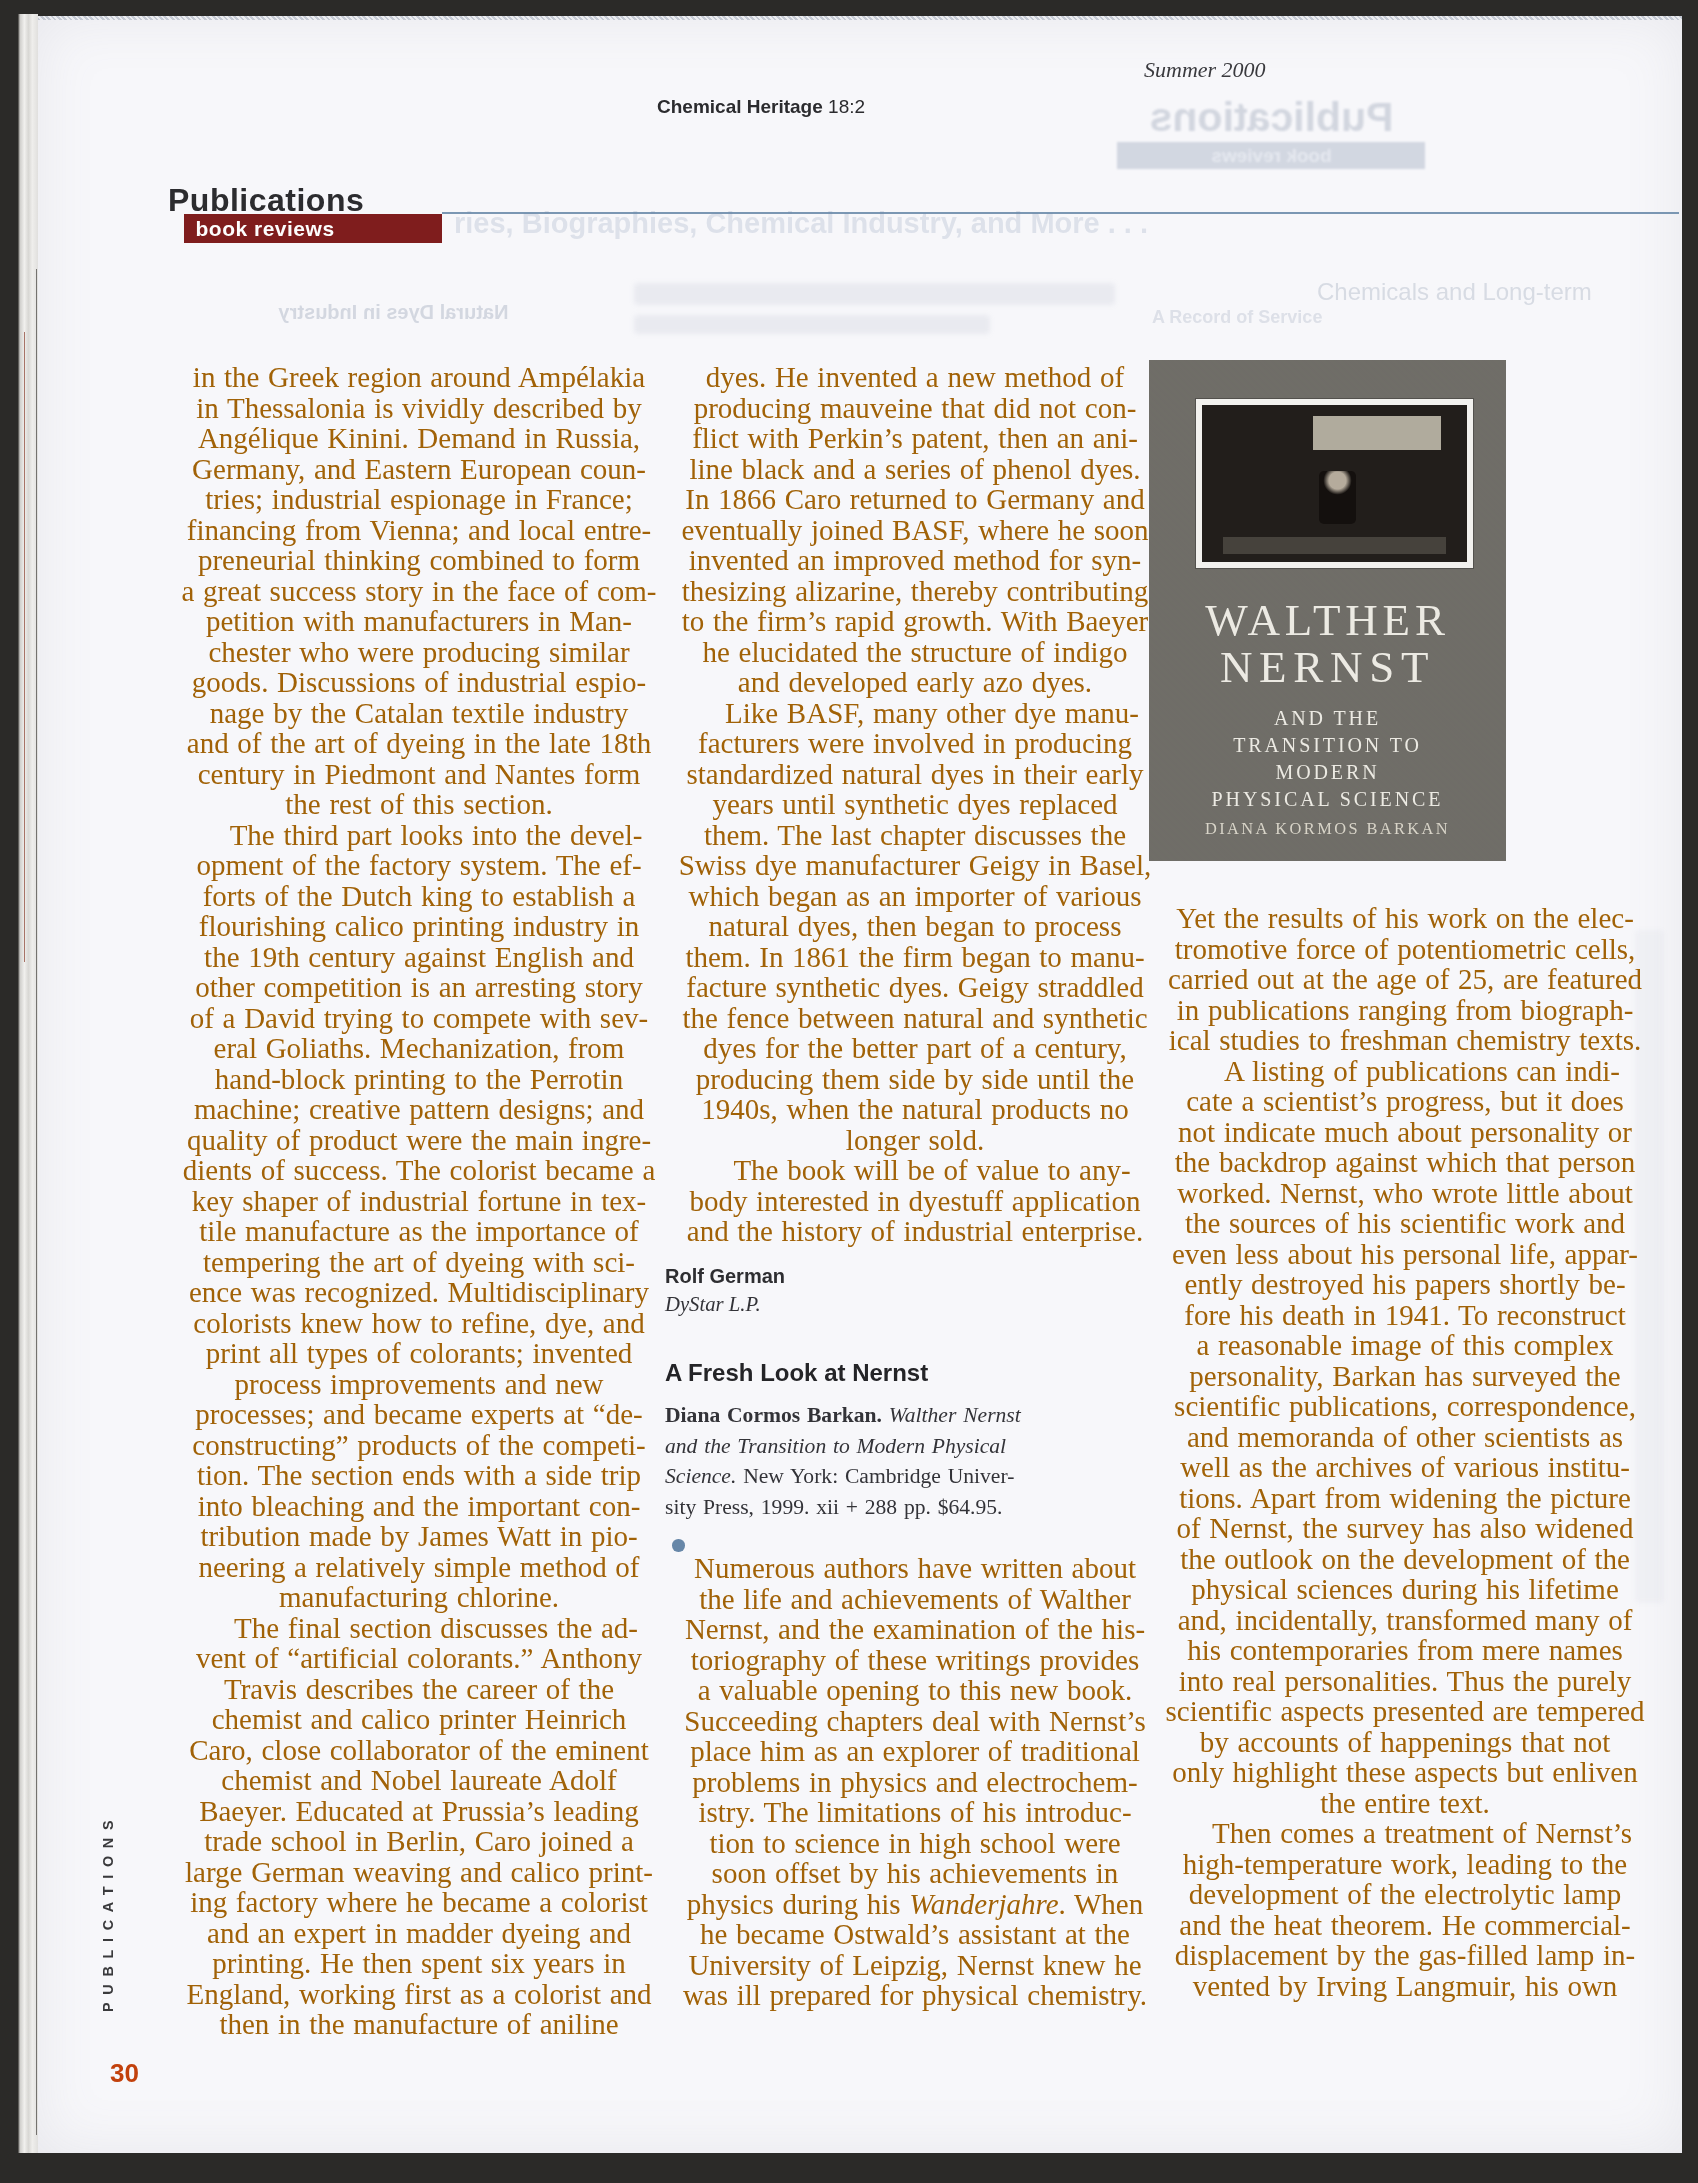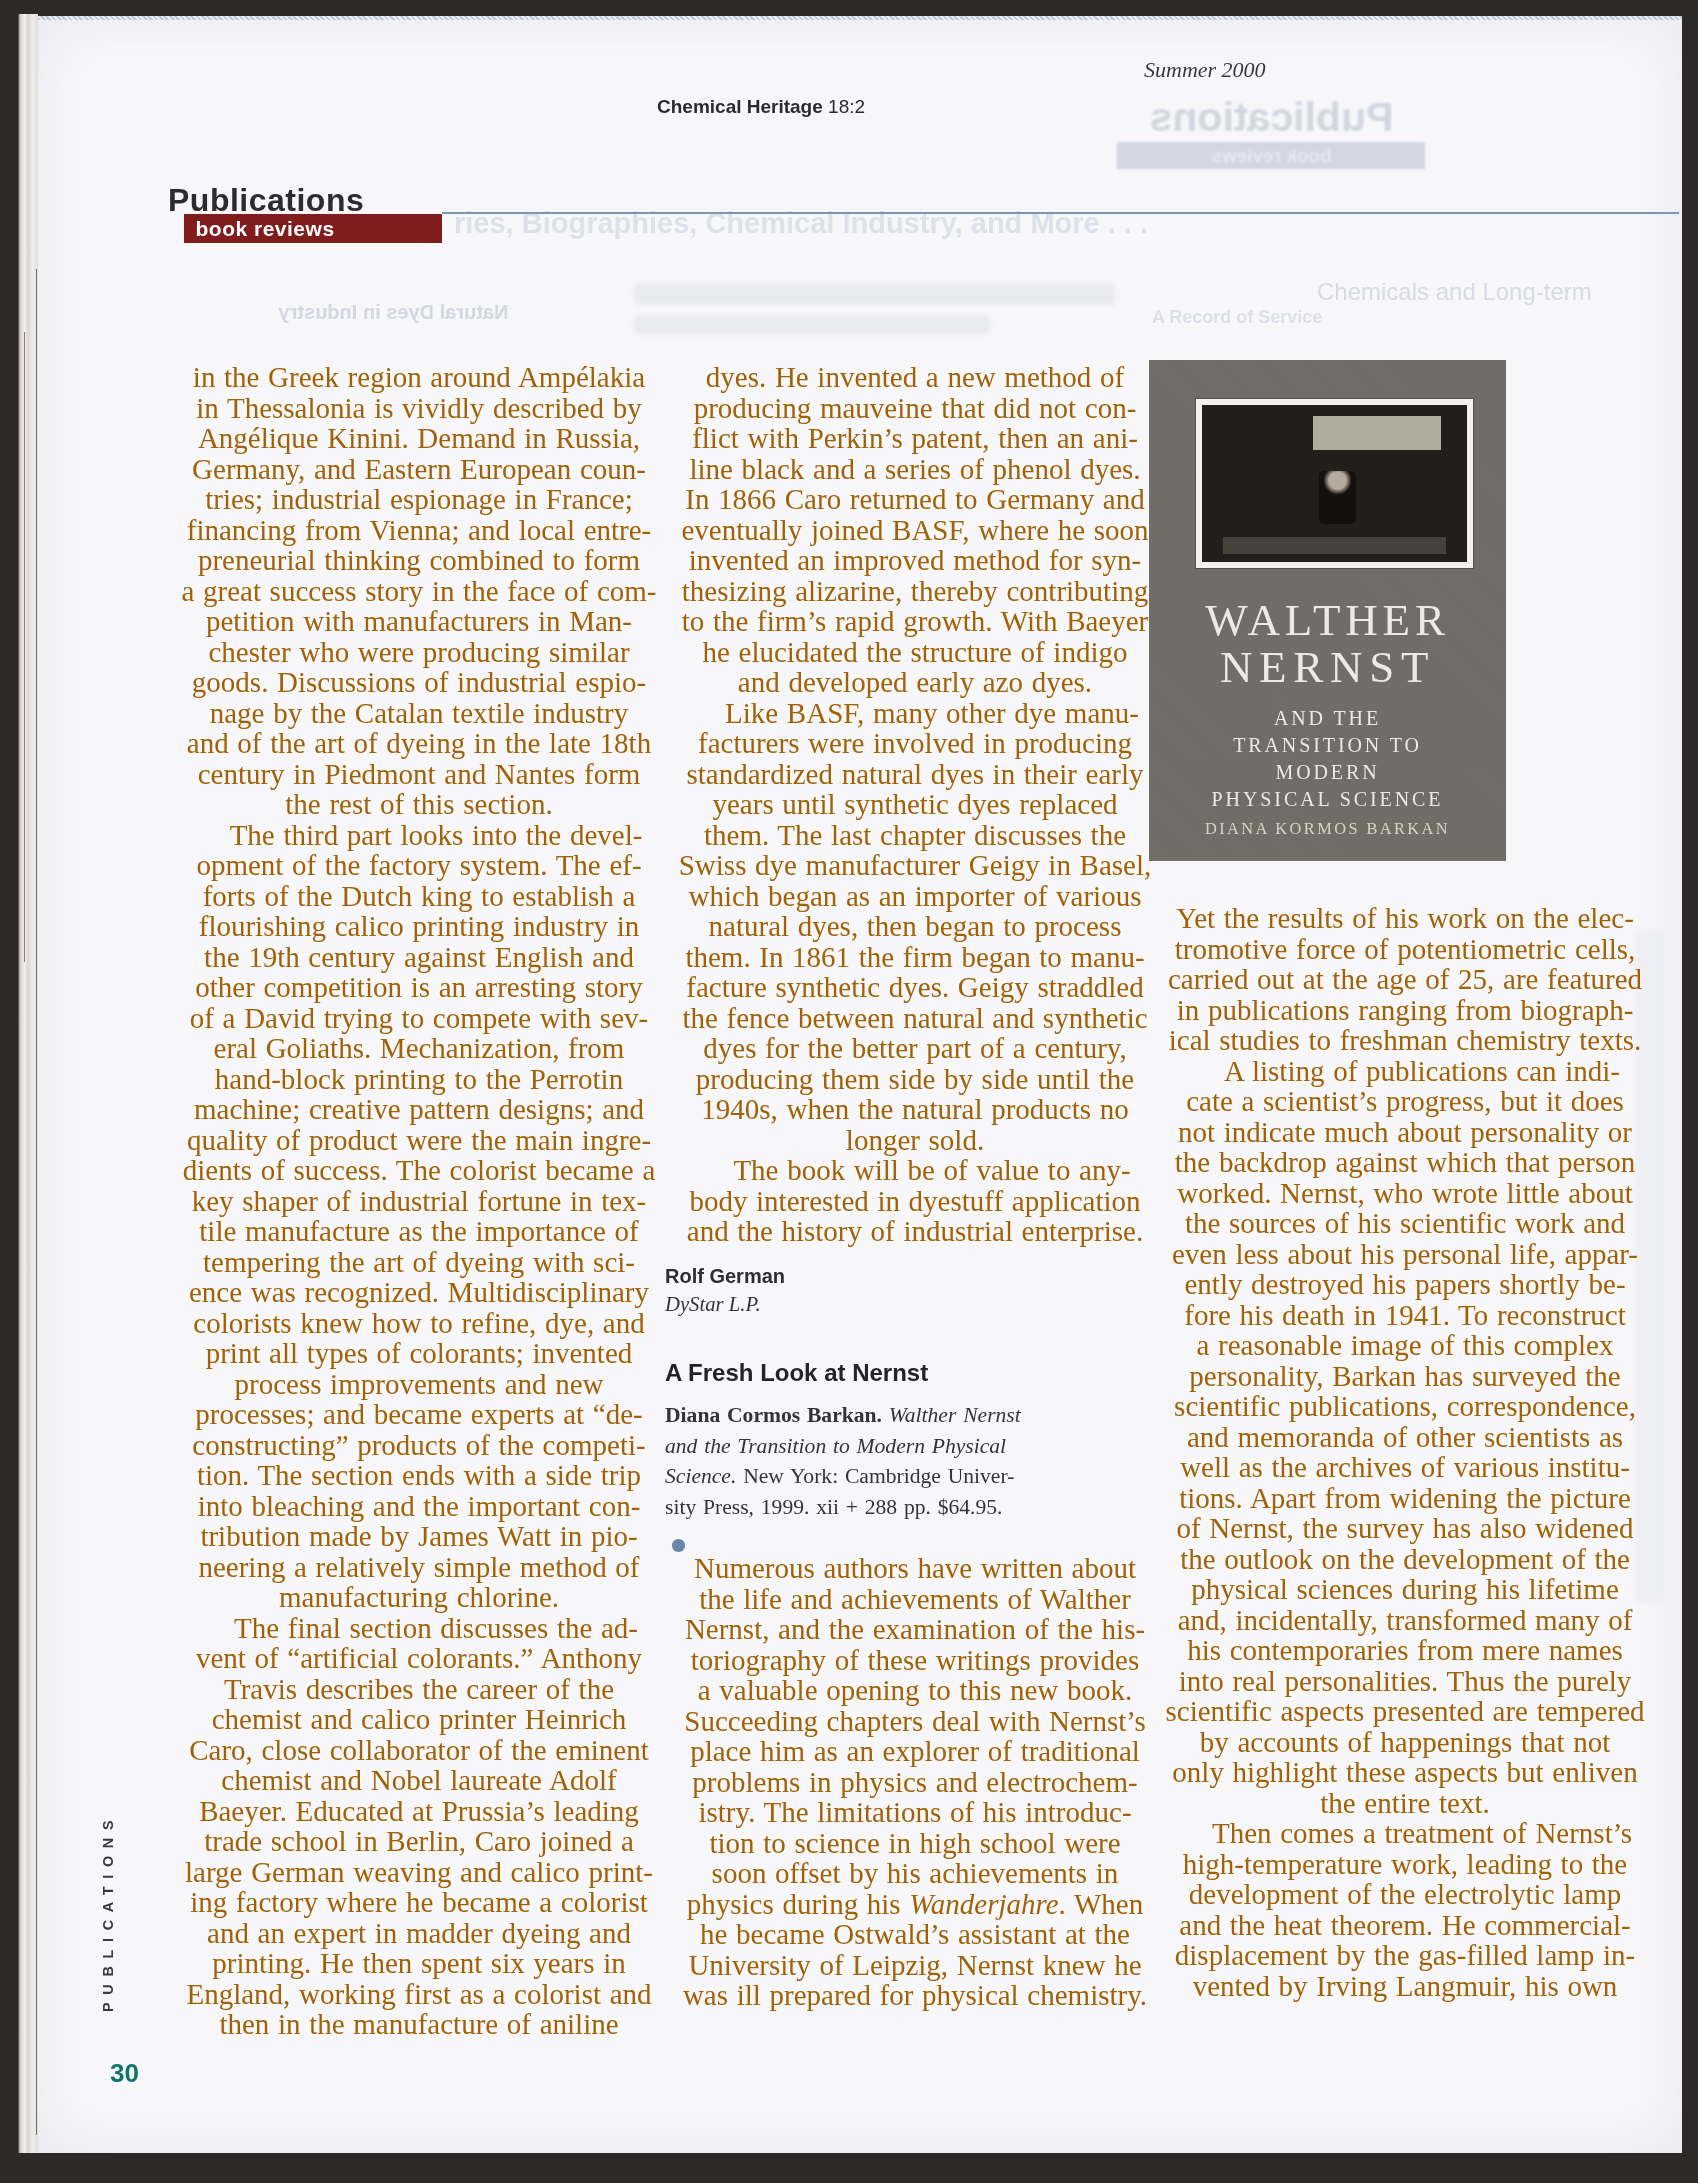--- a/index.html
+++ b/index.html
@@ -78,21 +78,21 @@
     background:radial-gradient(circle at 50% 18%, #b5ab9c 0 18%, #14100e 30%);border-radius:4.8px;}
   .cv{position:absolute;left:0;width:100%;text-align:center;color:#eceae3;font-family:"Liberation Serif",serif;}
   .cv-t{font-size:45px;line-height:1;}
   .cv-s{font-size:20px;line-height:1;}
   .cv-a{font-size:16.4px;color:#d8d4c8;}
   
   .vlabel{position:absolute;left:62px;top:1996px;transform:rotate(-90deg);transform-origin:0 0;
     font-family:"Liberation Sans",sans-serif;font-weight:bold;font-size:14.4px;letter-spacing:7.7px;
     color:#3a3a3c;white-space:nowrap;}
   .pageno{position:absolute;left:72px;top:2042px;font-family:"Liberation Sans",sans-serif;
-    font-weight:bold;font-size:26px;color:#0f766e;}
+    font-weight:bold;font-size:26px;color:#c2410c;}
 </style>
 </head>
 <body>
 
 <div class="stack"></div>
 <div class="crease"></div>
 <div class="redline"></div>
 
 <div class="page">
   <div class="topedge"></div>

